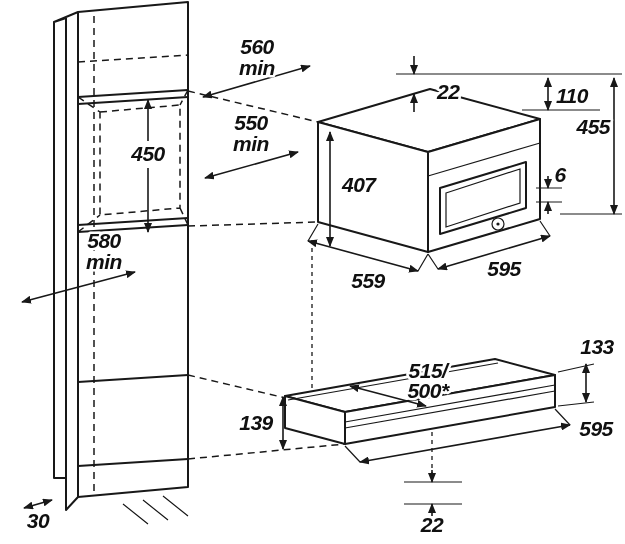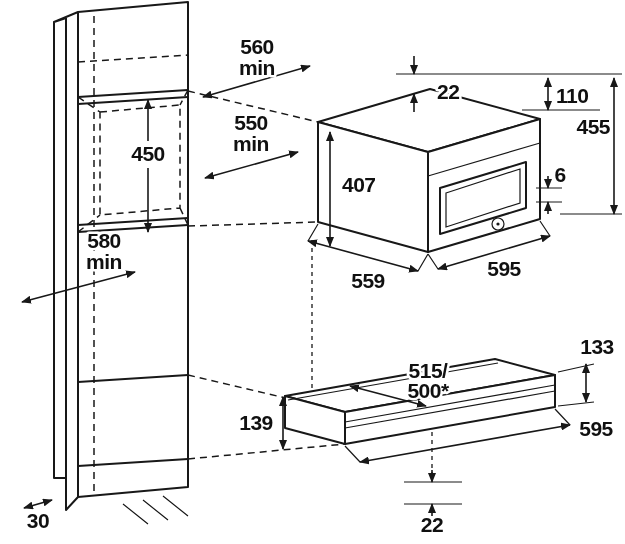--- a/index.html
+++ b/index.html
@@ -1,17 +1,17 @@
 <!DOCTYPE html>
 <html><head>
 <meta charset="utf-8">
 <style>
   html,body{margin:0;padding:0;background:#ffffff;}
   .stage{width:625px;height:544px;background:#ffffff;position:relative;overflow:hidden;
-         font-family:"Liberation Sans", sans-serif;}
+         font-family:"Liberation Sans", sans-serif;font-style:italic;}
   svg{display:block;}
   .ln{stroke:#181818;stroke-width:2;fill:none;stroke-linecap:round;stroke-linejoin:round;}
   .thin{stroke:#181818;stroke-width:1.2;fill:none;}
   .dim{stroke:#181818;stroke-width:1.6;fill:none;}
   .dash{stroke:#181818;stroke-width:1.5;fill:none;stroke-dasharray:7 5;}
   .dash2{stroke:#181818;stroke-width:1.3;fill:none;stroke-dasharray:4 4;}
   .face{fill:#ffffff;stroke:#181818;stroke-width:2;stroke-linejoin:round;}
   .lbl{font-family:"Liberation Sans", sans-serif;font-weight:bold;font-size:21px;
        letter-spacing:-0.5px;fill:#101010;paint-order:stroke;stroke:#ffffff;
        stroke-width:5px;stroke-linejoin:round;}

